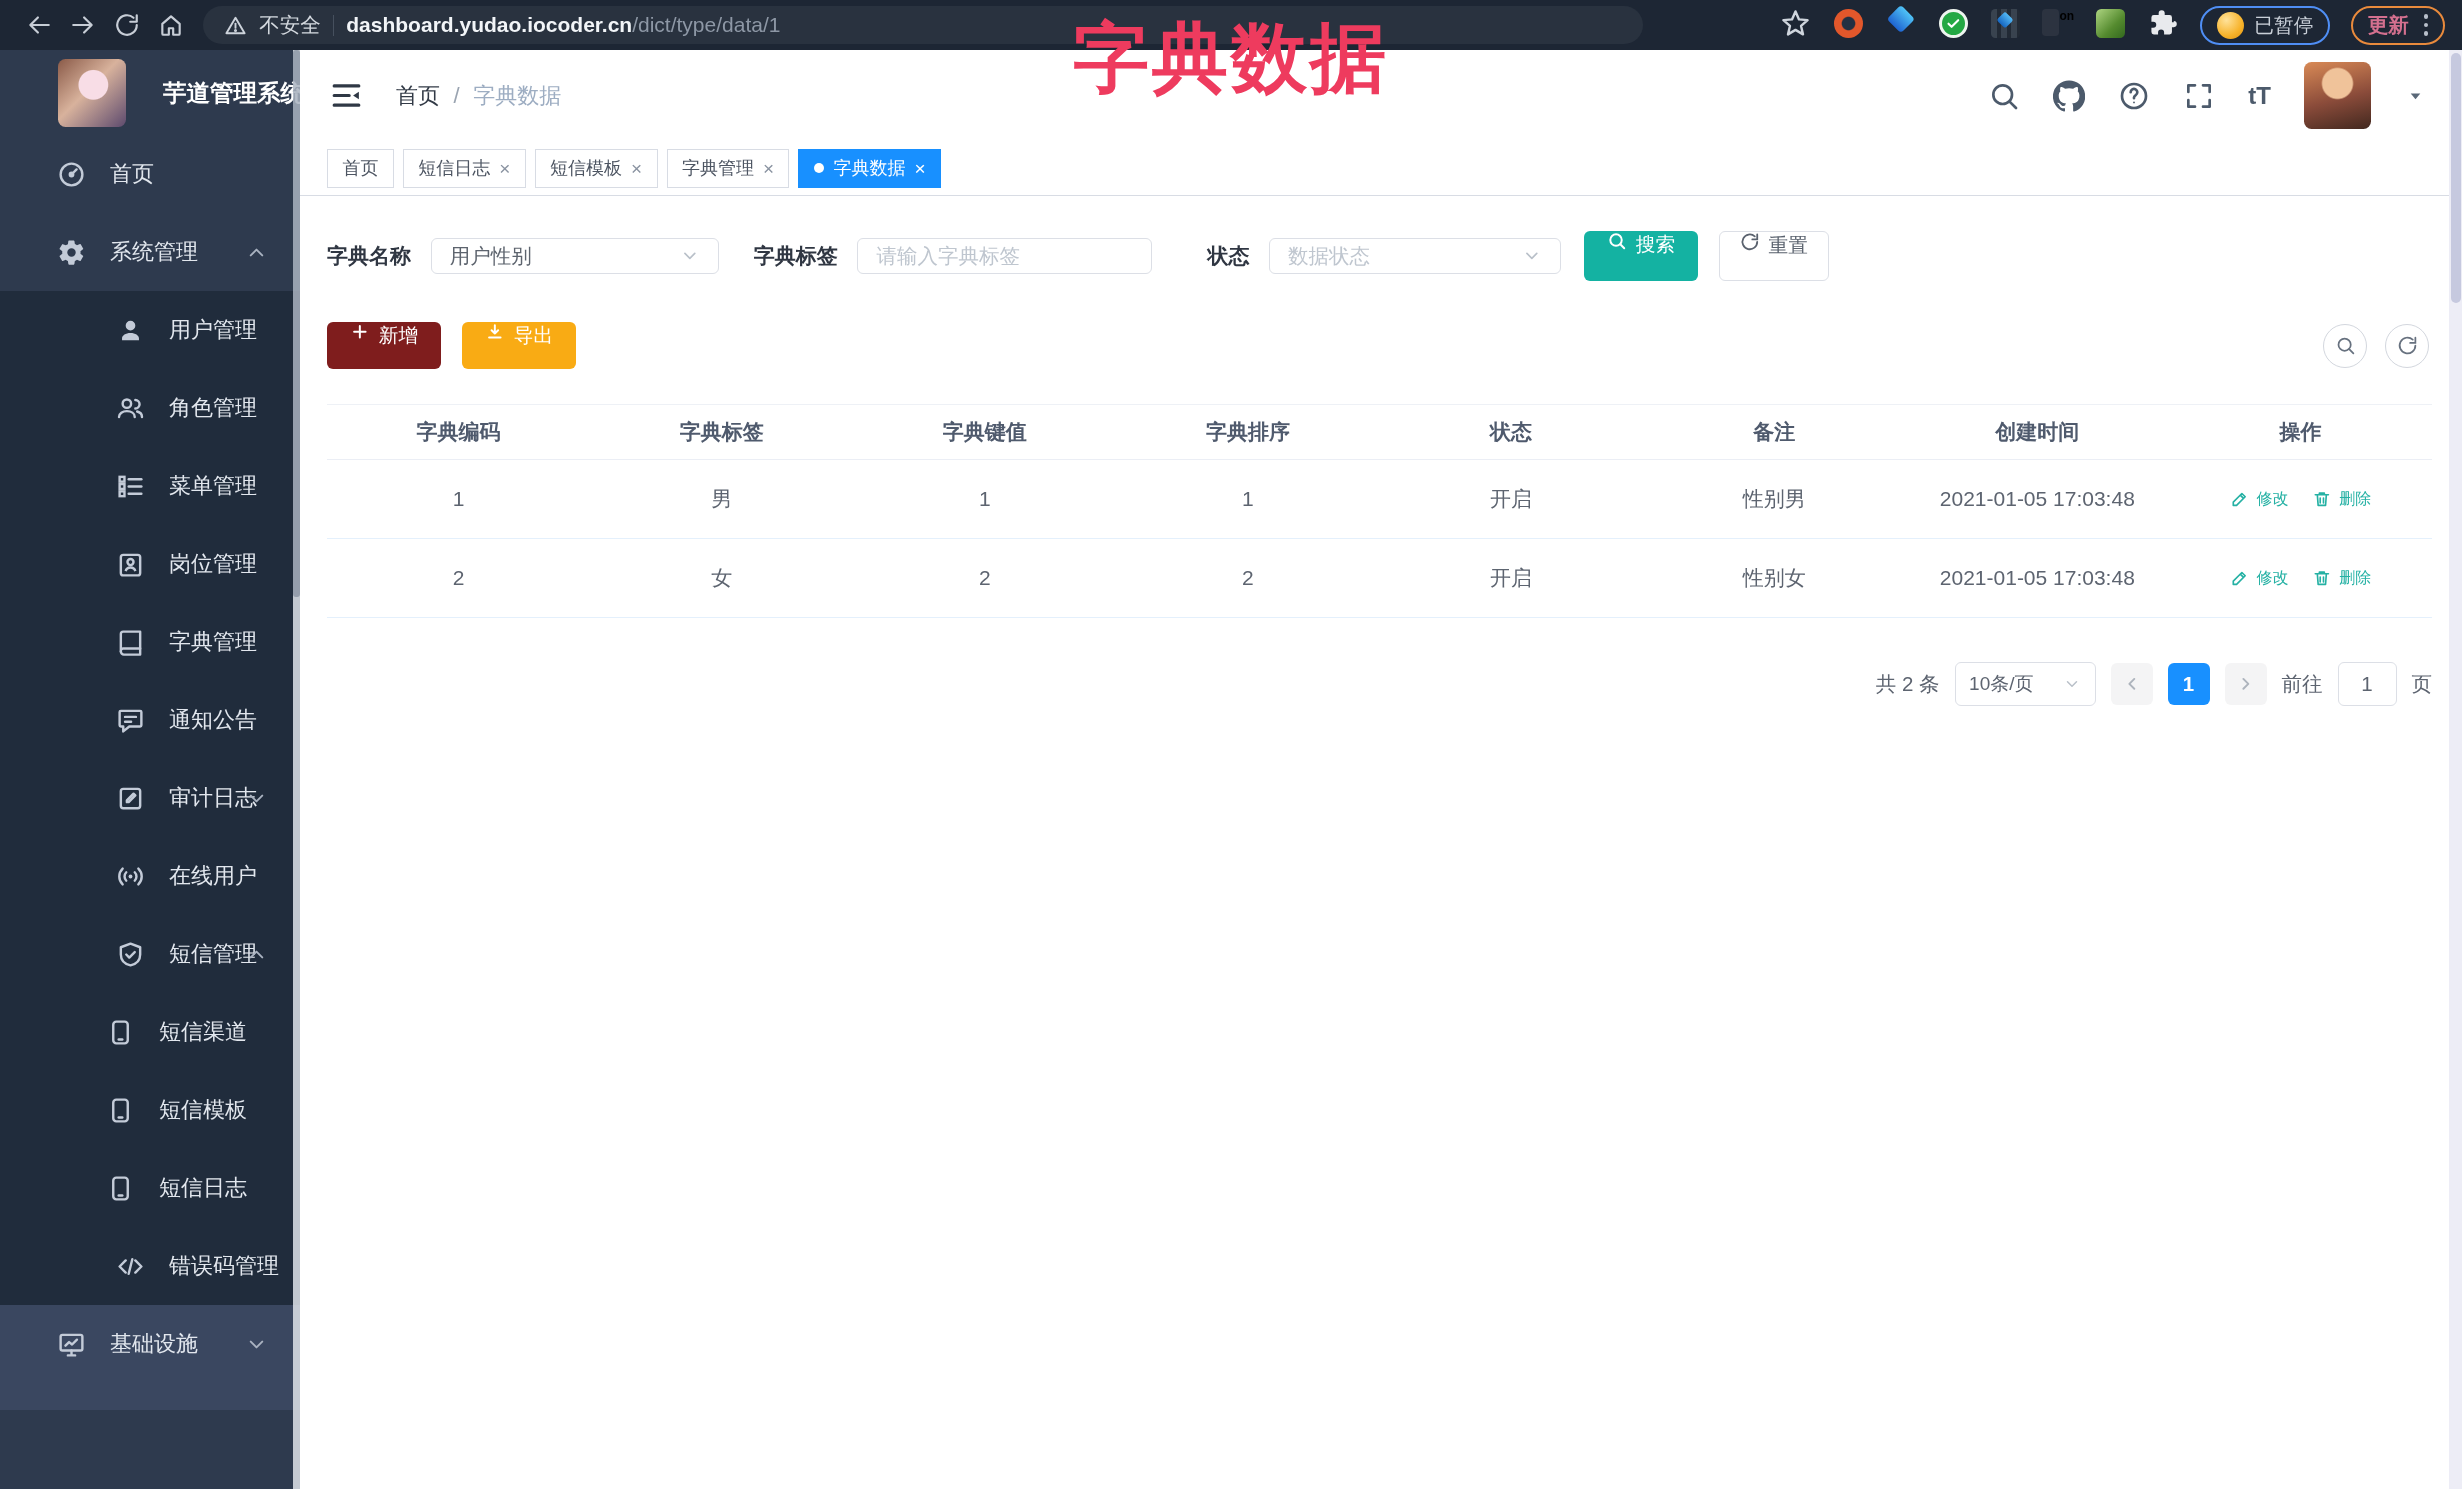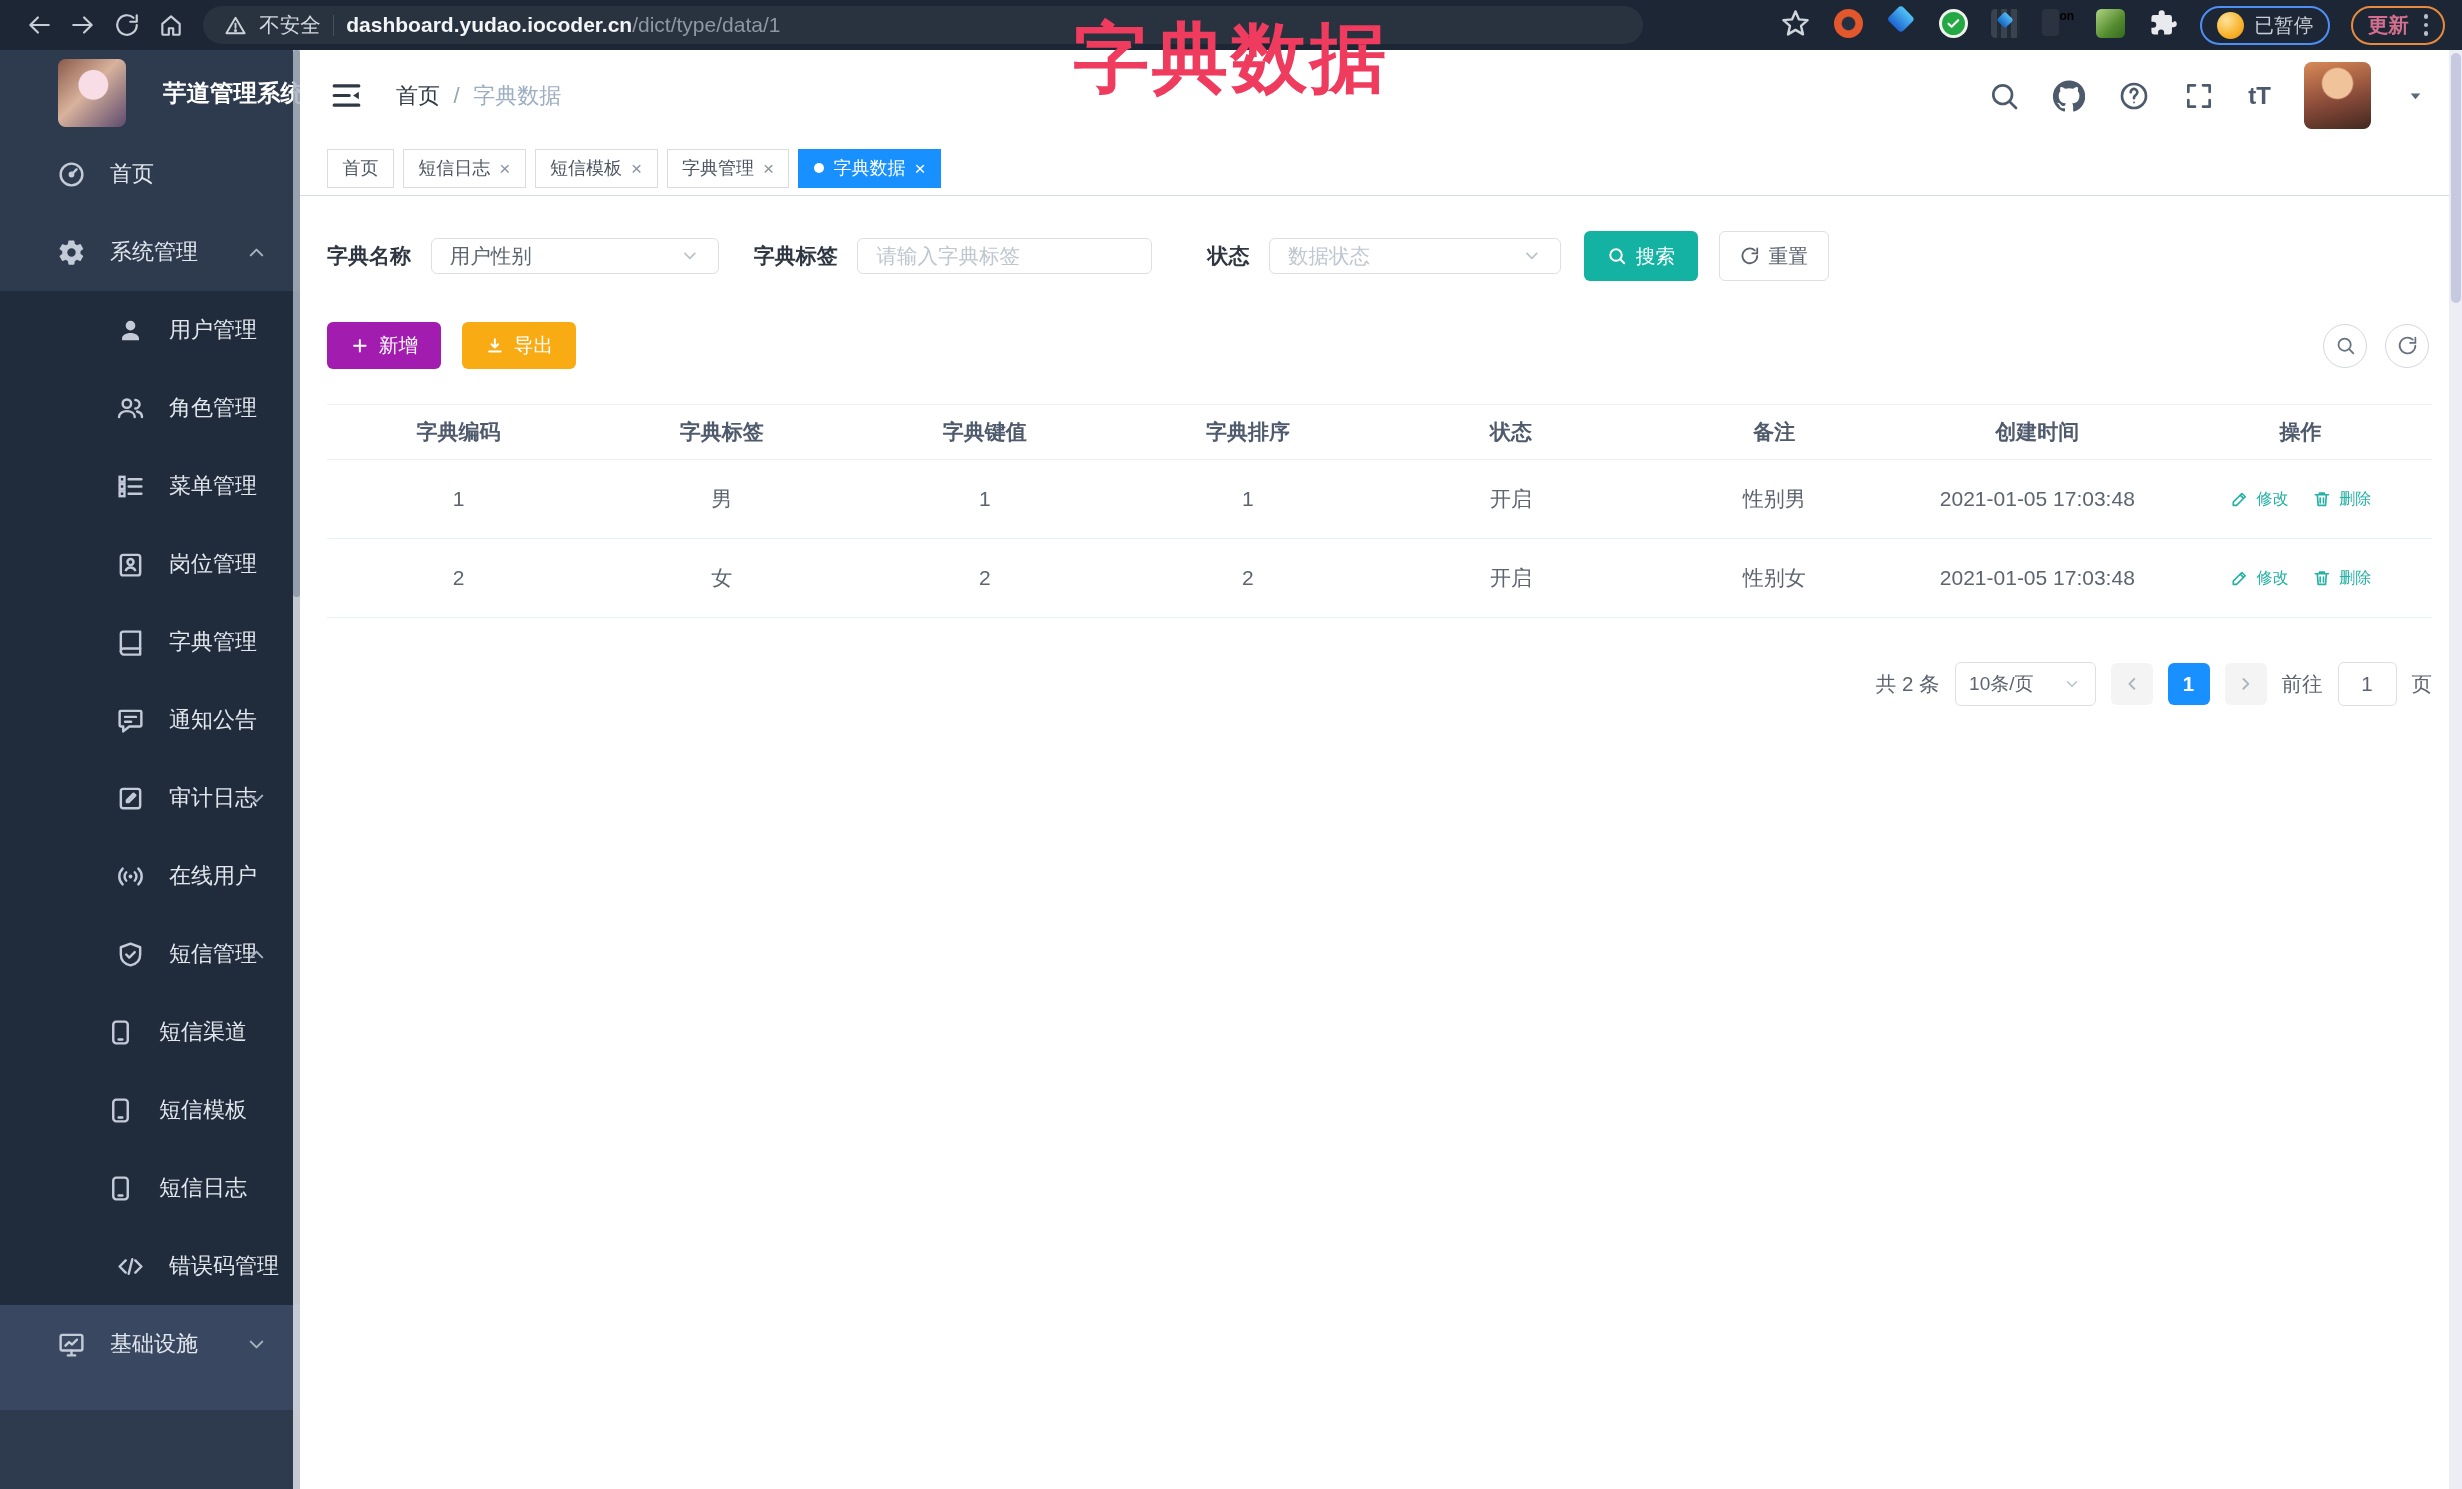--- a/index.html
+++ b/index.html
@@ -94,26 +94,26 @@
   .filters{display:flex;align-items:center;}
   .flabel{font-size:21px;color:#2f3642;font-weight:600;margin-right:19.7px;white-space:nowrap;}
   .fctl{height:36px;border:1.5px solid #dcdfe6;border-radius:6px;display:flex;align-items:center;padding:0 18px;font-size:20.5px;background:#fff;cursor:pointer;}
   .fctl .ph{color:#bfc6cf;}
   .fctl .val{color:#5d646e;}
   .fctl .dd{margin-left:auto;color:#b9c0c9;display:flex;}
   .fctl .dd svg{width:19.7px;height:19.7px;}
   .w1{width:288px;margin-right:35px;}
   .w2{width:295px;margin-right:55px;}
   .w3{width:292px;margin-right:23px;}
-  .btn{display:inline-flex;align-items:center;justify-content:center;gap:9px;border-radius:6px;font-size:19.7px;border:none;cursor:pointer;white-space:nowrap;}
+  .btn{display:inline-flex;align-items:flex-start;justify-content:center;gap:9px;border-radius:6px;font-size:19.7px;border:none;cursor:pointer;white-space:nowrap;}
   .btn svg{width:19.7px;height:19.7px;}
   .btn-search{background:#14b2a2;color:#fff;height:50px;padding:0 23px;margin-right:21px;}
   .btn-reset{background:#fff;border:1.5px solid #dcdfe6;color:#5a626e;height:50px;padding:0 19.7px;}
   .toolbar{margin-top:41px;display:flex;align-items:center;}
-  .btn-add{background:#a21caf;color:#fff;height:47px;padding:0 23px;margin-right:21px;}
+  .btn-add{background:#7f1d1d;color:#fff;height:47px;padding:0 23px;margin-right:21px;}
   .btn-export{background:#f9ab14;color:#fff;height:47px;padding:0 23px;}
   .tool-circles{margin-left:auto;display:flex;gap:18px;margin-right:3px;}
   .circ{width:44px;height:44px;border-radius:50%;border:1.5px solid #d3d7de;display:flex;align-items:center;justify-content:center;color:#67717f;background:#fff;cursor:pointer;}
   .circ svg{width:21px;height:21px;}
 
   .tbl{margin-top:35px;border-top:1.5px solid #eef1f6;}
   .tr{display:grid;grid-template-columns:repeat(8,1fr);align-items:center;text-align:center;}
   .tr.th{height:55px;font-weight:700;color:#4f5a6d;font-size:21px;border-bottom:1.5px solid #ebeef5;}
   .tr.td{height:79px;color:#5d6470;font-size:21px;border-bottom:1.5px solid #e4f0fc;}
   .ops{display:flex;justify-content:center;gap:24px;}

